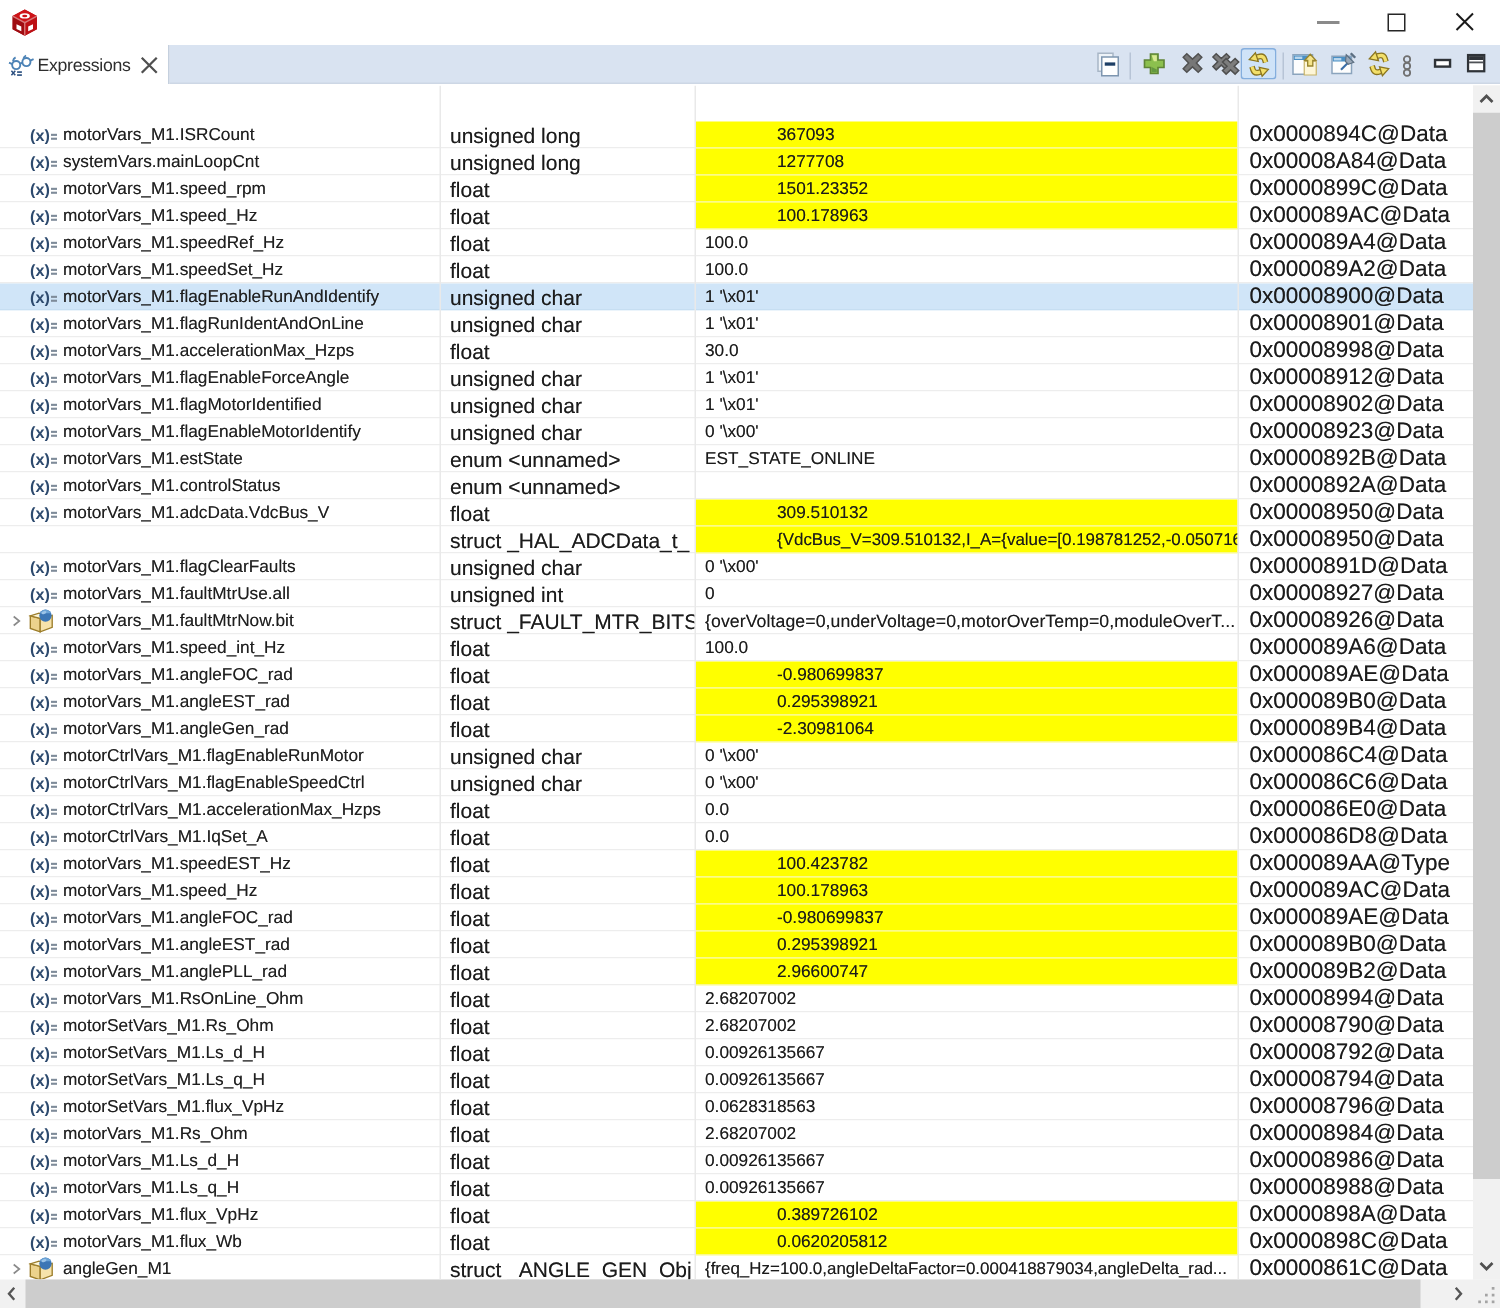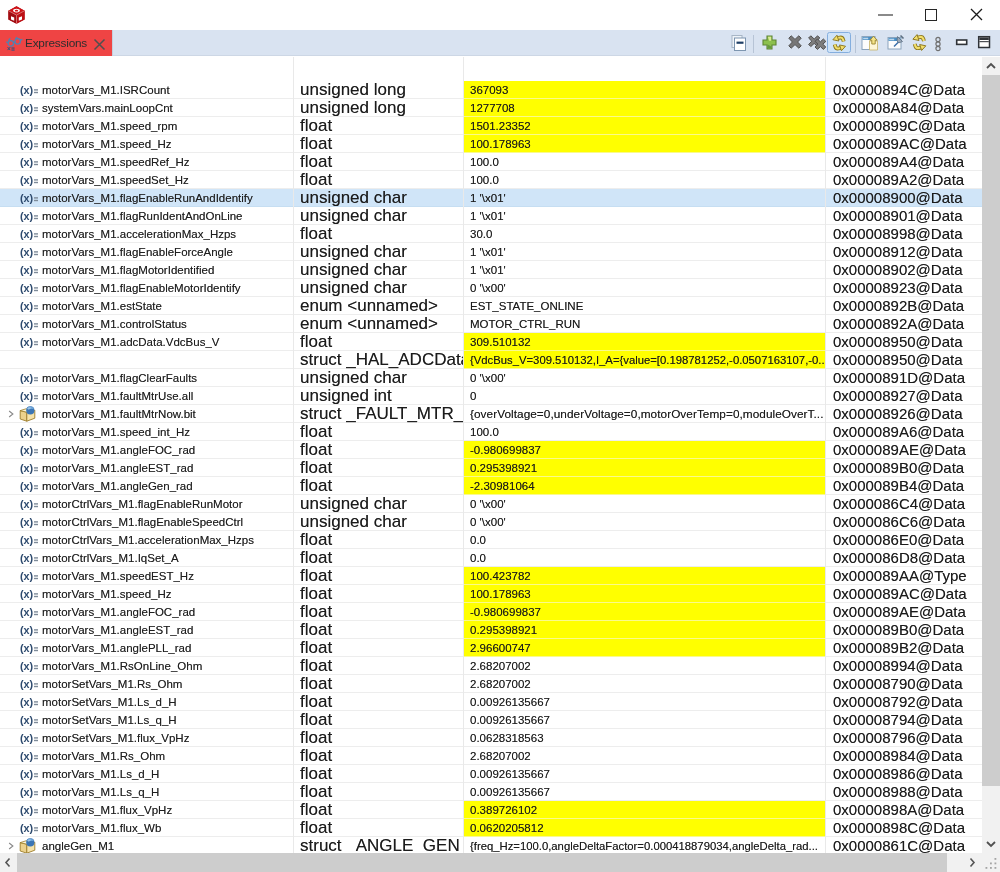--- a/index.html
+++ b/index.html
@@ -9,45 +9,45 @@
 
 #title{position:absolute;left:0;top:0;width:1000px;height:30px;background:#ffffff;}
 #appicon{position:absolute;left:8px;top:6px;}
 #wmin{position:absolute;left:872px;top:0;width:46px;height:30px;}
 #wmin i{position:absolute;left:6px;top:14px;width:15px;height:1.5px;background:#8a8a8a;}
 #wmax{position:absolute;left:918px;top:0;width:46px;height:30px;}
 #wmax i{position:absolute;left:7px;top:9px;width:12px;height:12px;border:1.8px solid #262626;}
 #wclose{position:absolute;left:962px;top:0;width:38px;height:30px;}
 
 #tabbar{position:absolute;left:0;top:30px;width:1000px;height:26px;background:#d9e3f1;border-bottom:1px solid #cdd7e5;}
-#tab{position:absolute;left:0;top:0;width:113px;height:26px;background:#ef4444;border-right:1px solid #c5d0de;}
+#tab{position:absolute;left:0;top:0;width:113px;height:26px;background:#ffffff;border-right:1px solid #c5d0de;}
 #tabicon{position:absolute;left:4px;top:4px;}
 #tabtxt{position:absolute;left:25px;top:0;height:27px;line-height:26px;font-size:11.8px;color:#2e2e2e;letter-spacing:-0.2px;}
 #tabx{position:absolute;left:93px;top:7px;width:13px;height:13px;}
 
 .tbi{position:absolute;top:3px;}
 .tsep{position:absolute;top:5px;width:1px;height:18px;background:#b7c4d6;}
 
 #grid{position:absolute;left:0;top:57px;width:982px;height:796px;background:#fff;overflow:hidden;}
 #ghead{position:absolute;left:0;top:0;width:982px;height:23px;background:#fff;}
 #ghexp{position:absolute;left:0;top:1px;width:292px;height:23px;background:#dfeaf8;}
 #ghead .ht{position:absolute;top:0;height:23px;line-height:24px;font-size:12px;color:#222c38;}
 #gbody{position:absolute;left:0;top:24px;width:982px;height:772px;}
 .row{position:relative;width:982px;height:18px;background:#fff;border-bottom:1px solid #ededed;box-sizing:border-box;}
 .row.sel{background:#d0e5f8;border-bottom-color:#c6def2;}
 .ce{position:absolute;left:0;top:0;width:293px;height:18px;display:flex;align-items:center;overflow:hidden;}
 .chsp{width:20px;flex:none;}
 .chev{width:14px;padding-left:8px;flex:none;display:flex;align-items:center;}
 .vicon{width:22px;flex:none;display:flex;align-items:center;}
 .sicon{flex:none;display:flex;align-items:center;padding-left:5px;width:20px;margin-right:3px;box-sizing:content-box;}
 .etxt{font-size:11.5px;color:#1f1f1f;letter-spacing:0px;white-space:nowrap;}
-.ct{position:absolute;left:300px;top:0;width:163px;height:18px;line-height:18px;font-size:17px;color:#1b1b1b;white-space:nowrap;overflow:hidden;}
+.ct{position:absolute;left:300px;top:0;width:163px;height:18px;line-height:18px;font-size:14px;color:#1b1b1b;white-space:nowrap;overflow:hidden;}
 .cv{position:absolute;left:464px;top:0;width:361px;height:18px;line-height:18.5px;font-size:11.5px;color:#1b1b1b;white-space:nowrap;overflow:hidden;}
 .cv span{padding-left:6px;}
-.cv.yel{background:#ffff00;box-shadow:inset 0 -1px 0 #fafa8c;}
+.cv.yel{background:#ffff00;box-shadow:inset 0 -1px 0 #fafa8c;padding-left:48px;}
 .cv.long span{font-size:11.3px;letter-spacing:0px;}
 .cv.long2 span{font-size:11.8px;letter-spacing:0.05px;}
 .ca{position:absolute;left:833px;top:0;width:148px;height:18px;line-height:18px;font-size:15px;color:#1b1b1b;white-space:nowrap;}
 
 .gl{position:absolute;top:0;width:1px;height:796px;background:#e9e9e9;z-index:5;}
 
 #vsb{position:absolute;left:982px;top:57px;width:18px;height:796px;background:#f1f1f1;}
 #vthumb{position:absolute;left:0;top:18px;width:18px;height:711px;background:#cdcdcd;}
 #vup{position:absolute;left:0;top:0;width:18px;height:18px;background:#f1f1f1;}
 #vdn{position:absolute;left:0;top:778px;width:18px;height:18px;background:#f1f1f1;}
@@ -391,21 +391,20 @@
             <span class="vicon">
               <svg width="18" height="12" viewBox="0 0 18 12">
                 <text x="0" y="10" font-family="Liberation Sans" font-size="10.8" font-weight="bold" fill="#2d4a6e">(x)</text>
                 <rect x="14" y="5.2" width="4" height="1.4" fill="#7e8b99"></rect>
                 <rect x="14" y="7.8" width="4" height="1.4" fill="#7e8b99"></rect>
               </svg>
             </span>
             <span class="etxt">motorVars_M1.controlStatus</span>
           </div>
           <div class="ct">enum &lt;unnamed&gt;</div>
-          <div class="cv"><span>MOTOR_CTRL_RUN</span></div>
           <div class="ca">0x0000892A@Data</div>
         </div>
 <div class="row">
           <div class="ce">
             <span class="chsp"></span>
             <span class="vicon">
               <svg width="18" height="12" viewBox="0 0 18 12">
                 <text x="0" y="10" font-family="Liberation Sans" font-size="10.8" font-weight="bold" fill="#2d4a6e">(x)</text>
                 <rect x="14" y="5.2" width="4" height="1.4" fill="#7e8b99"></rect>
                 <rect x="14" y="7.8" width="4" height="1.4" fill="#7e8b99"></rect>

